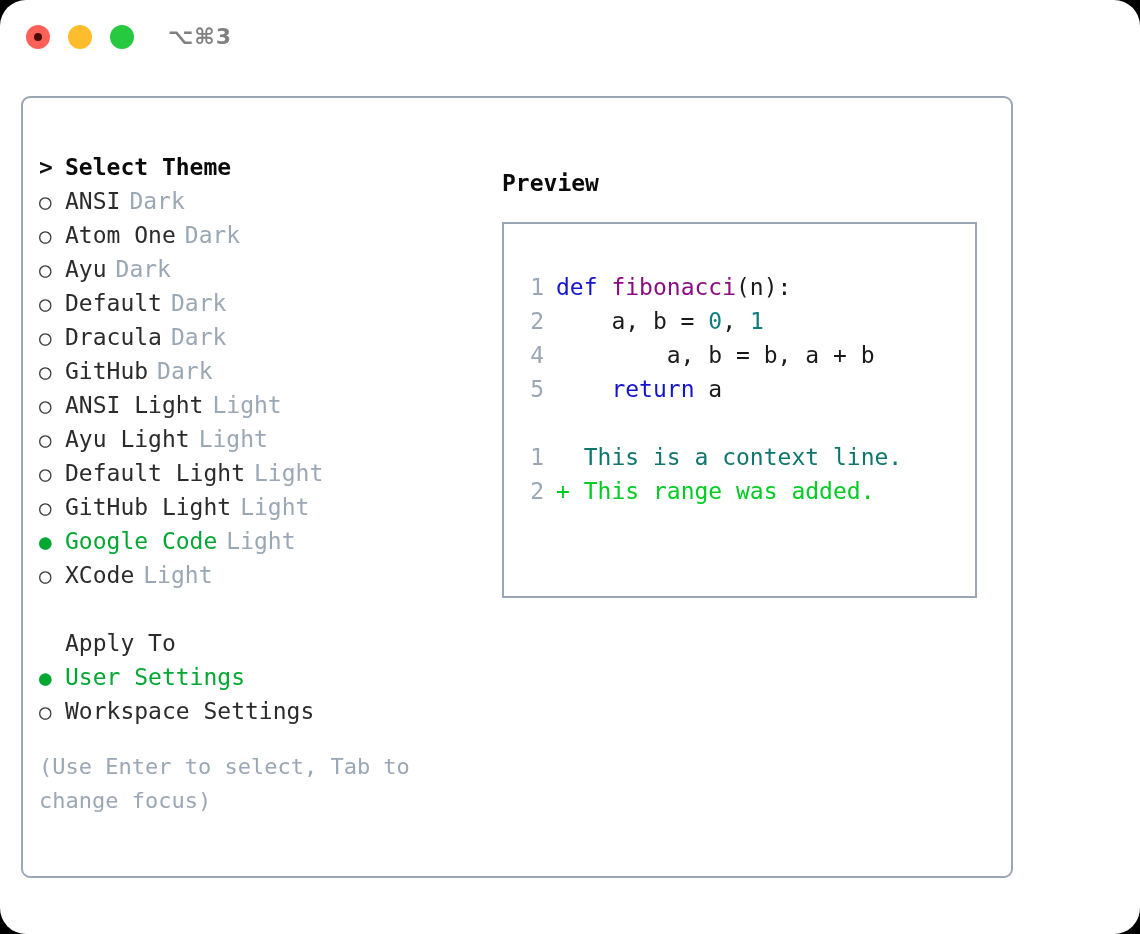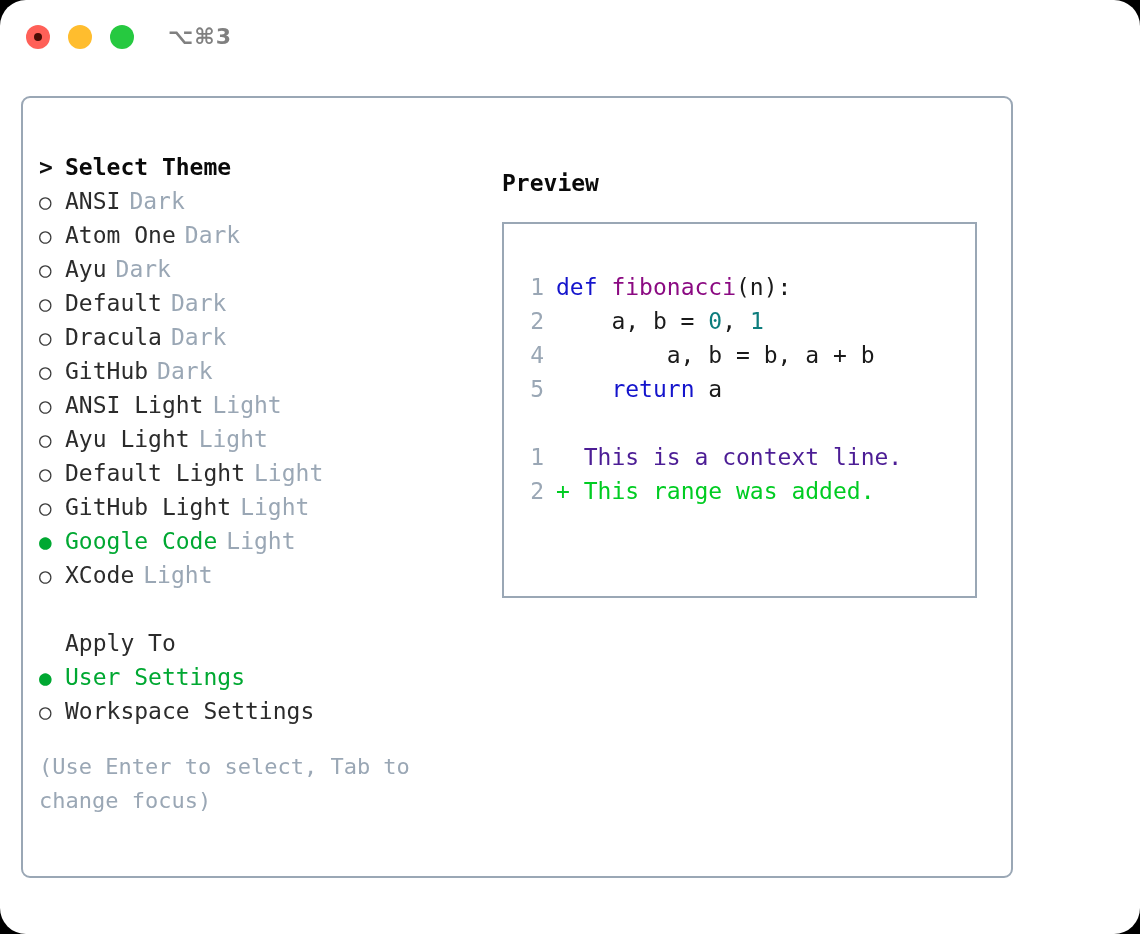--- a/index.html
+++ b/index.html
@@ -175,21 +175,21 @@
     display: inline-block;
     width: 26px;
     text-align: right;
     color: #9aa7b5;
     margin-right: 12px;
   }
   .kw   { color: #1414cc; }
   .fn   { color: #8b0a82; }
   .num  { color: #0d7d7d; }
   .pl   { color: #1a1a1a; }
-  .ctx  { color: #4c1d95; }
+  .ctx  { color: #0f766e; }
   .del  { color: #cc1111; }
   .add  { color: #00cc22; }
   .gap-line { height: 34px; }
 </style>
 </head>
 <body>
 
 <div class="window">
 
   <div class="titlebar">

